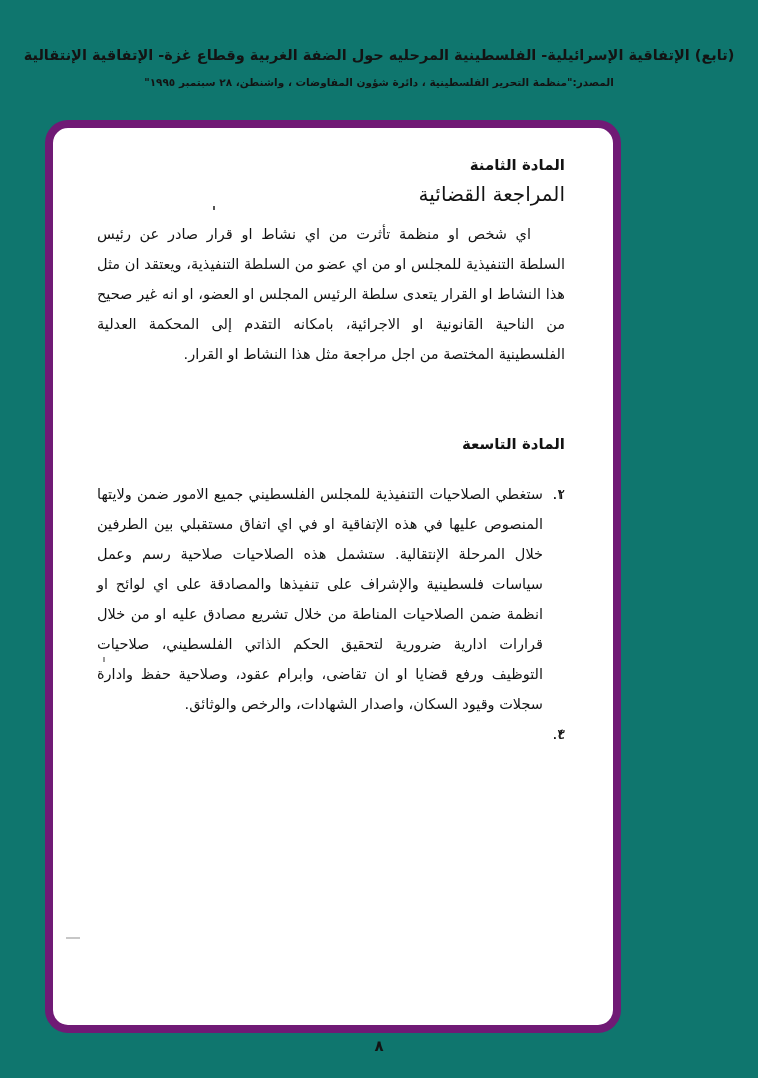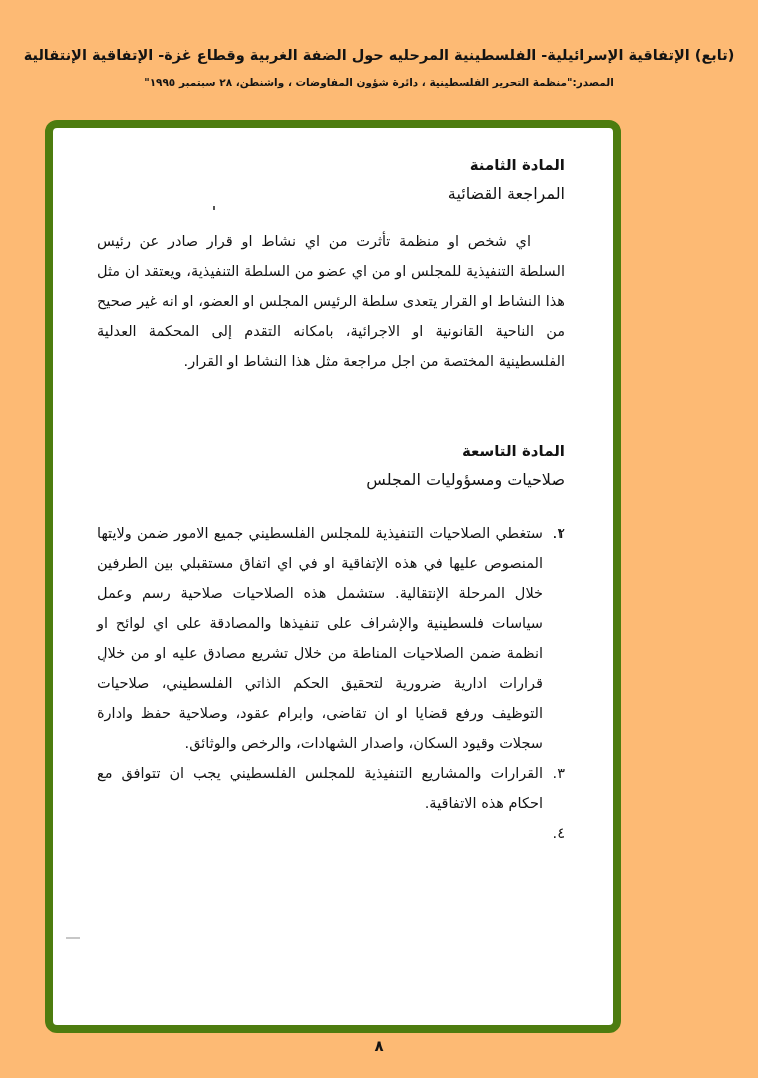--- a/index.html
+++ b/index.html
@@ -5,21 +5,21 @@
   html, body {
     margin: 0;
     padding: 0;
     background: #ffffff;
     font-family: "DejaVu Sans", sans-serif;
   }
   .page {
     position: relative;
     width: 758px;
     height: 1078px;
-    background: #fdba74;
+    background: #0f766e;
     overflow: hidden;
     color: #131313;
   }
   
   .header {
     position: absolute;
     top: 44px;
     left: 0;
     right: 0;
     text-align: center;
@@ -38,47 +38,47 @@
     white-space: nowrap;
   }
   
   .doc-frame {
     position: absolute;
     left: 45px;
     top: 120px;
     width: 576px;
     height: 913px;
     box-sizing: border-box;
-    border: 8px solid #4d7c0f;
-    border-radius: 12px;
+    border: 8px solid #701a75;
+    border-radius: 23px;
     background: #ffffff;
   }
   .doc-content {
     position: absolute;
     top: 0;
     left: 0;
     right: 0;
     bottom: 0;
     padding: 26px 48px 0 44px;
     direction: rtl;
     text-align: right;
   }
   .article-title {
     font-size: 15px;
     font-weight: bold;
     line-height: 22px;
   }
   .article-subtitle {
-    font-size: 16px;
+    font-size: 20px;
     font-weight: normal;
     line-height: 28px;
     margin-top: 4px;
   }
   .body-paragraph {
-    margin-top: 18px;
+    margin-top: 11px;
     font-size: 14.5px;
     line-height: 30px;
     text-align: justify;
     text-indent: 34px;
   }
   .section-9 {
     margin-top: 64px;
   }
   .numbered-list {
     margin-top: 24px;
@@ -126,33 +126,31 @@
     <div class="doc-content">
 
       <div>
         <div class="article-title">المادة الثامنة</div>
         <div class="article-subtitle">المراجعة القضائية</div>
         <div class="body-paragraph">اي شخص او منظمة تأثرت من اي نشاط او قرار صادر عن رئيس السلطة التنفيذية للمجلس او من اي عضو من السلطة التنفيذية، ويعتقد ان مثل هذا النشاط او القرار يتعدى سلطة الرئيس المجلس او العضو، او انه غير صحيح من الناحية القانونية او الاجرائية، بامكانه التقدم إلى المحكمة العدلية الفلسطينية المختصة من اجل مراجعة مثل هذا النشاط او القرار.</div>
       </div>
 
       <div class="section-9">
         <div class="article-title">المادة التاسعة</div>
-        <div class="article-subtitle">صلاحيات ومسؤوليات المجلس</div>
 
         <div class="numbered-list">
           <div class="list-item">
             <span class="list-number">١.</span>
           </div>
           <div class="list-item">
             <span class="list-number">٢.</span>
             <span>ستغطي الصلاحيات التنفيذية للمجلس الفلسطيني جميع الامور ضمن ولايتها المنصوص عليها في هذه الإتفاقية او في اي اتفاق مستقبلي بين الطرفين خلال المرحلة الإنتقالية. ستشمل هذه الصلاحيات صلاحية رسم وعمل سياسات فلسطينية والإشراف على تنفيذها والمصادقة على اي لوائح او انظمة ضمن الصلاحيات المناطة من خلال تشريع مصادق عليه او من خلال قرارات ادارية ضرورية لتحقيق الحكم الذاتي الفلسطيني، صلاحيات التوظيف ورفع قضايا او ان تقاضى، وابرام عقود، وصلاحية حفظ وادارة سجلات وقيود السكان، واصدار الشهادات، والرخص والوثائق.</span>
           </div>
           <div class="list-item">
             <span class="list-number">٣.</span>
-            <span>القرارات والمشاريع التنفيذية للمجلس الفلسطيني يجب ان تتوافق مع احكام هذه الاتفاقية.</span>
           </div>
           <div class="list-item">
             <span class="list-number">٤.</span>
           </div>
         </div>
       </div>
 
     </div>
   </div>
 

